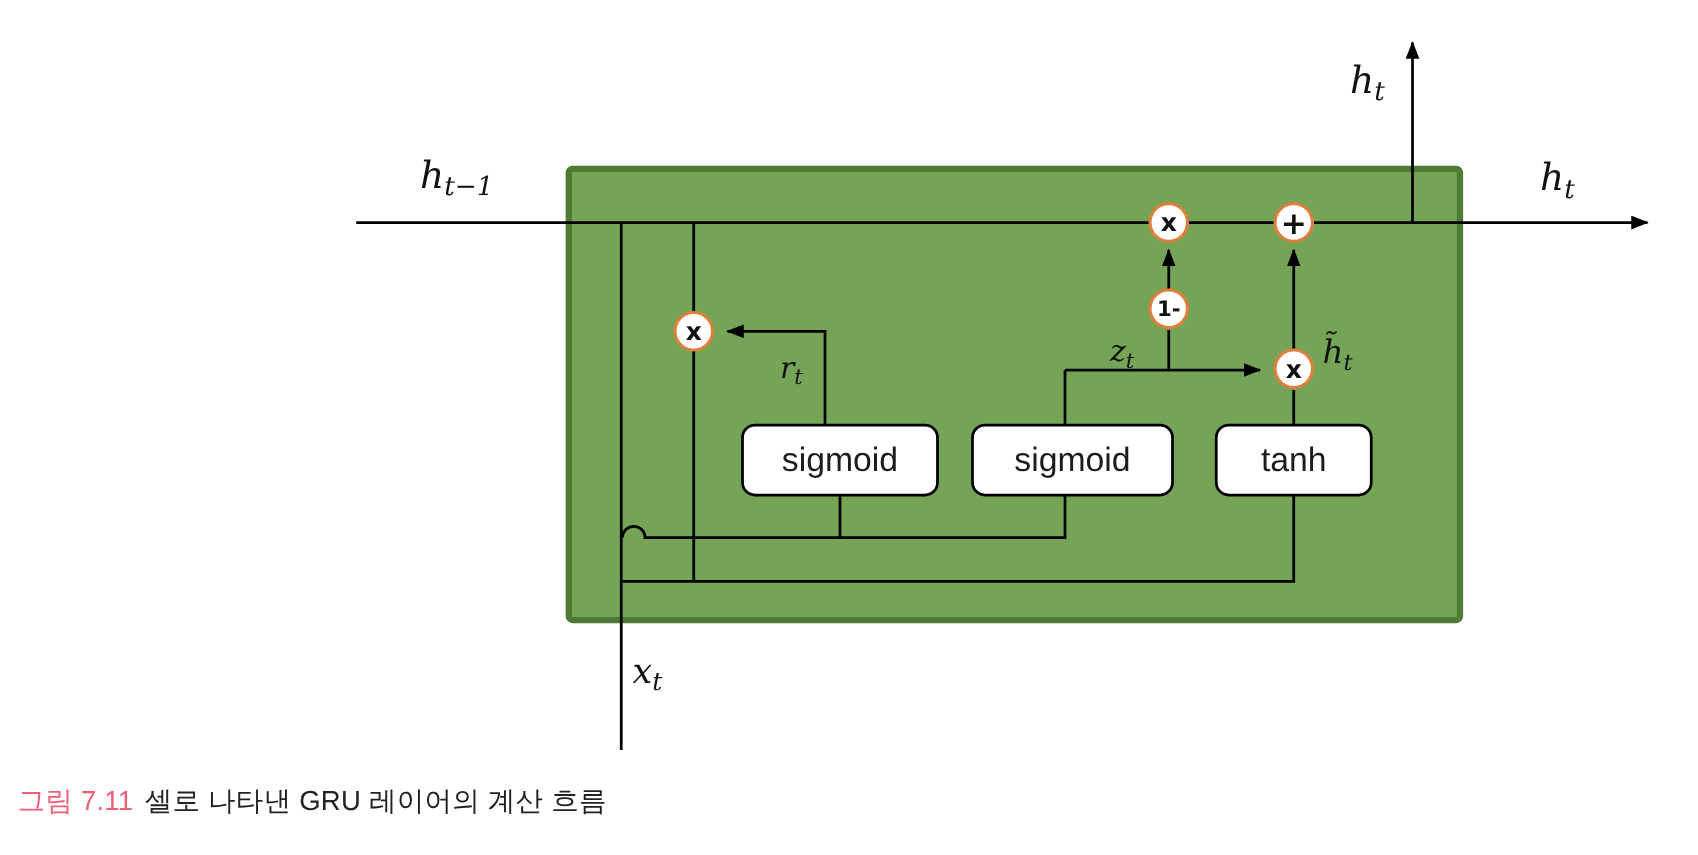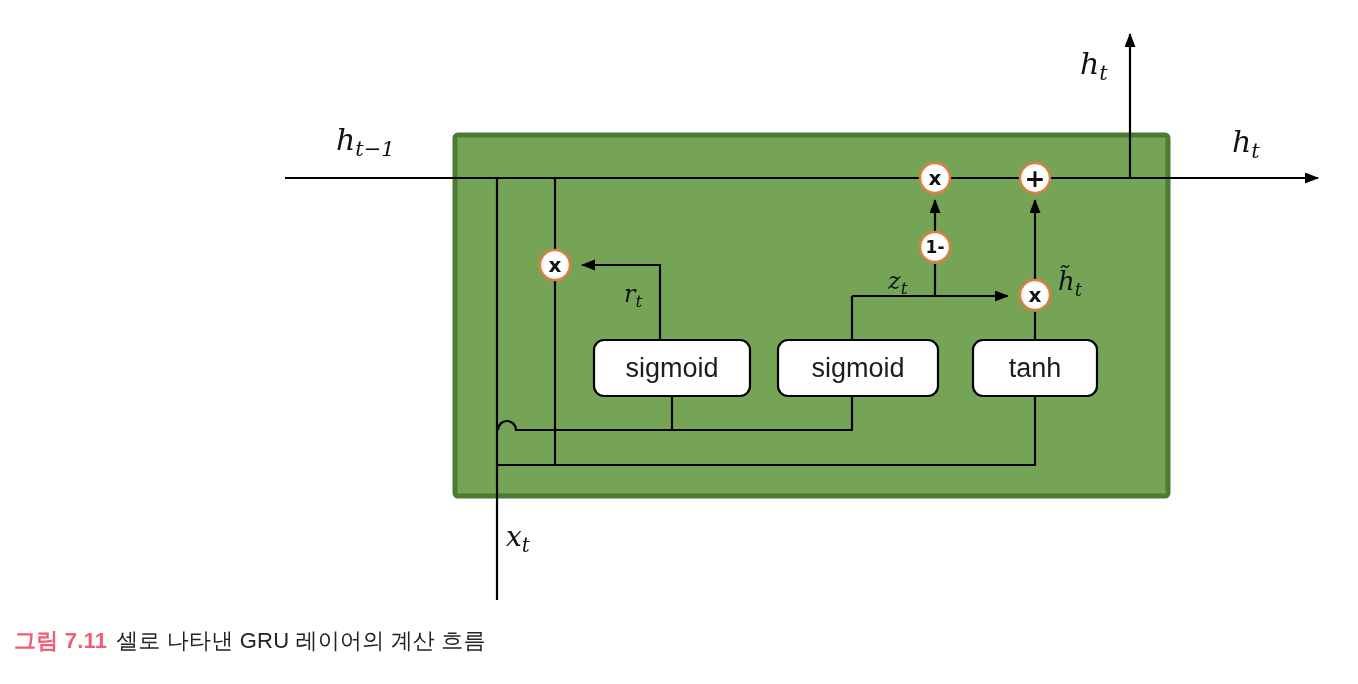--- a/index.html
+++ b/index.html
@@ -56,21 +56,21 @@
   #caption {
     position: absolute;
     left: 14px;
     top: 626px;
     font-size: 22px;
     letter-spacing: 0.2px;
     white-space: nowrap;
   }
   .cap-num {
     color: #ef5e75;
-    font-weight: 700;
+    font-weight: 400;
   }
   .cap-text {
     color: #222222;
     margin-left: 9px;
   }
 </style>
 </head>
 <body>
 
 <div id="diagram-wrap">

